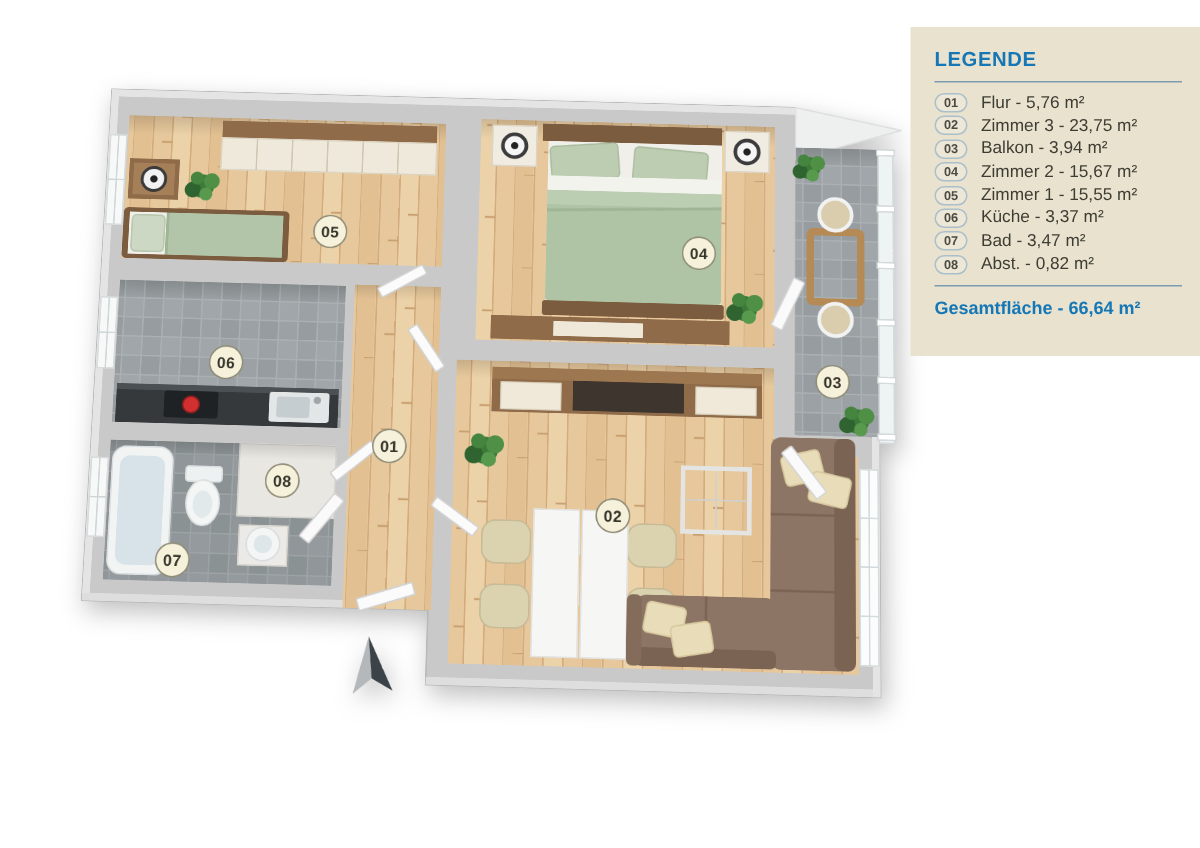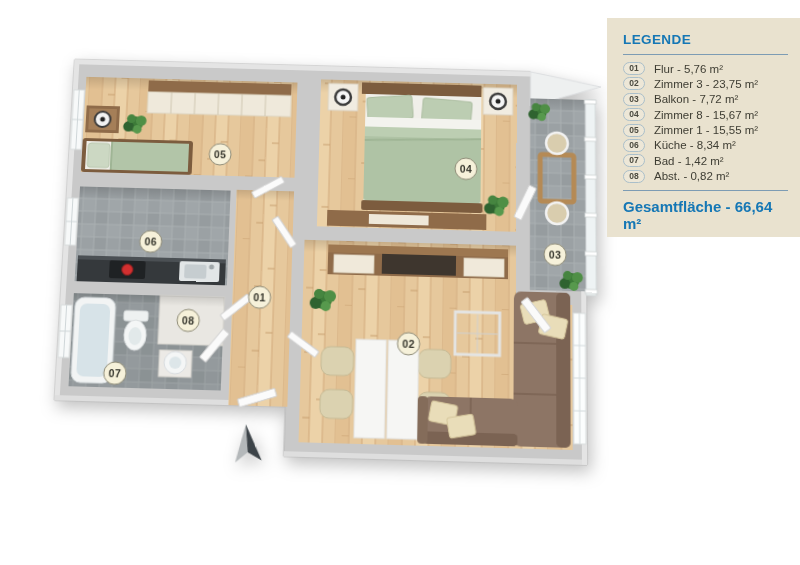--- a/index.html
+++ b/index.html
@@ -15,21 +15,21 @@
   .legend{position:absolute;left:607px;top:18px;width:193px;height:219px;
           background:#e9e2cf;box-sizing:border-box;padding:14px 12px 10px 16px;}
   .legend-title{color:#1577b5;font-weight:bold;font-size:13.5px;letter-spacing:.4px;}
   .legend-sep{border-top:1px solid #7d9cb4;margin:7px 0 7px 0;}
   .legend-rows{margin:0;}
   .legend-row{display:flex;align-items:center;margin:2.4px 0;}
   .lnum{width:20px;min-width:20px;text-align:center;font-size:8.5px;font-weight:bold;
         color:#4c4b40;border:1px solid #aabfca;border-radius:8px;line-height:11px;
         margin-right:9px;background:rgba(255,255,255,0.18);}
   .ltext{font-size:11.5px;color:#3e3d33;white-space:nowrap;}
-  .legend-total{color:#1577b5;font-weight:bold;font-size:15px;margin-top:1px;}
+  .legend-total{color:#1577b5;font-weight:bold;font-size:12px;margin-top:1px;}
 </style>
 </head>
 <body>
 
 <div class="plan3d">
 <svg viewBox="0 0 580 420" width="580" height="420" xmlns="http://www.w3.org/2000/svg">
   <defs>
     <pattern id="wood" patternUnits="userSpaceOnUse" width="52" height="64">
       <rect width="52" height="64" fill="#e6c89c"></rect>
       <rect x="0" width="12" height="64" fill="#e2c092"></rect>
@@ -297,37 +297,37 @@
     <div class="legend-row">
         <span class="lnum">01</span>
         <span class="ltext">Flur - 5,76 m²</span>
       </div>
     <div class="legend-row">
         <span class="lnum">02</span>
         <span class="ltext">Zimmer 3 - 23,75 m²</span>
       </div>
     <div class="legend-row">
         <span class="lnum">03</span>
-        <span class="ltext">Balkon - 7,72 m²</span>
+        <span class="ltext">Balkon - 3,94 m²</span>
       </div>
     <div class="legend-row">
         <span class="lnum">04</span>
-        <span class="ltext">Zimmer 8 - 15,67 m²</span>
+        <span class="ltext">Zimmer 2 - 15,67 m²</span>
       </div>
     <div class="legend-row">
         <span class="lnum">05</span>
         <span class="ltext">Zimmer 1 - 15,55 m²</span>
       </div>
     <div class="legend-row">
         <span class="lnum">06</span>
-        <span class="ltext">Küche - 8,34 m²</span>
+        <span class="ltext">Küche - 3,37 m²</span>
       </div>
     <div class="legend-row">
         <span class="lnum">07</span>
-        <span class="ltext">Bad - 1,42 m²</span>
+        <span class="ltext">Bad - 3,47 m²</span>
       </div>
     <div class="legend-row">
         <span class="lnum">08</span>
         <span class="ltext">Abst. - 0,82 m²</span>
       </div>
   </div>
   <div class="legend-sep"></div>
   <div class="legend-total">Gesamtfläche - 66,64 m²</div>
 </aside>
 

